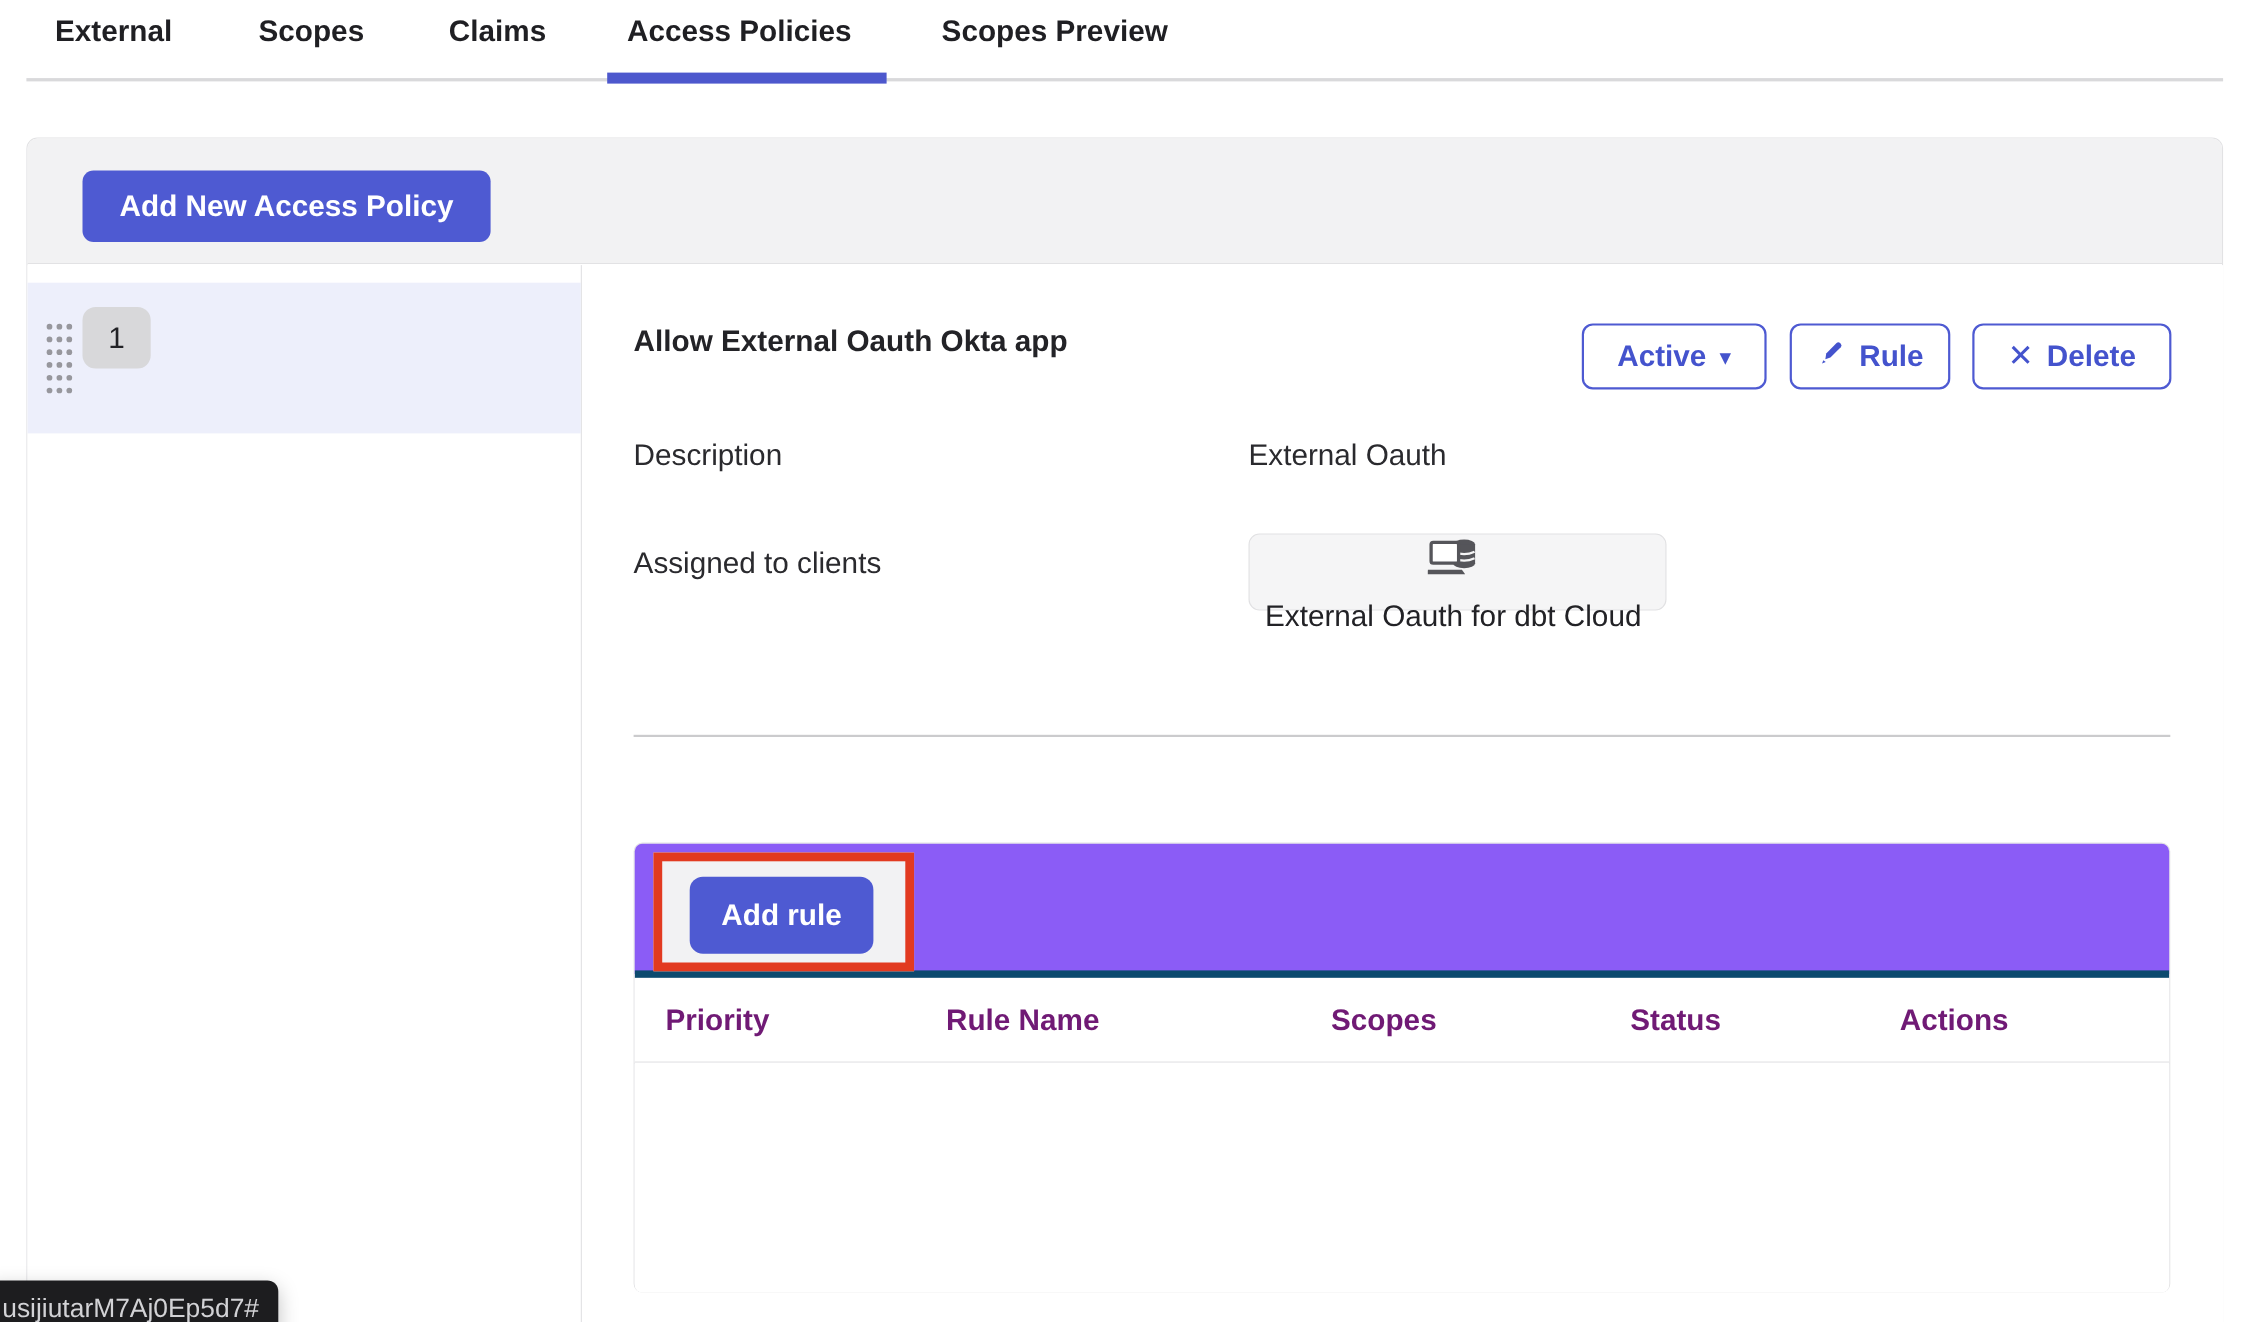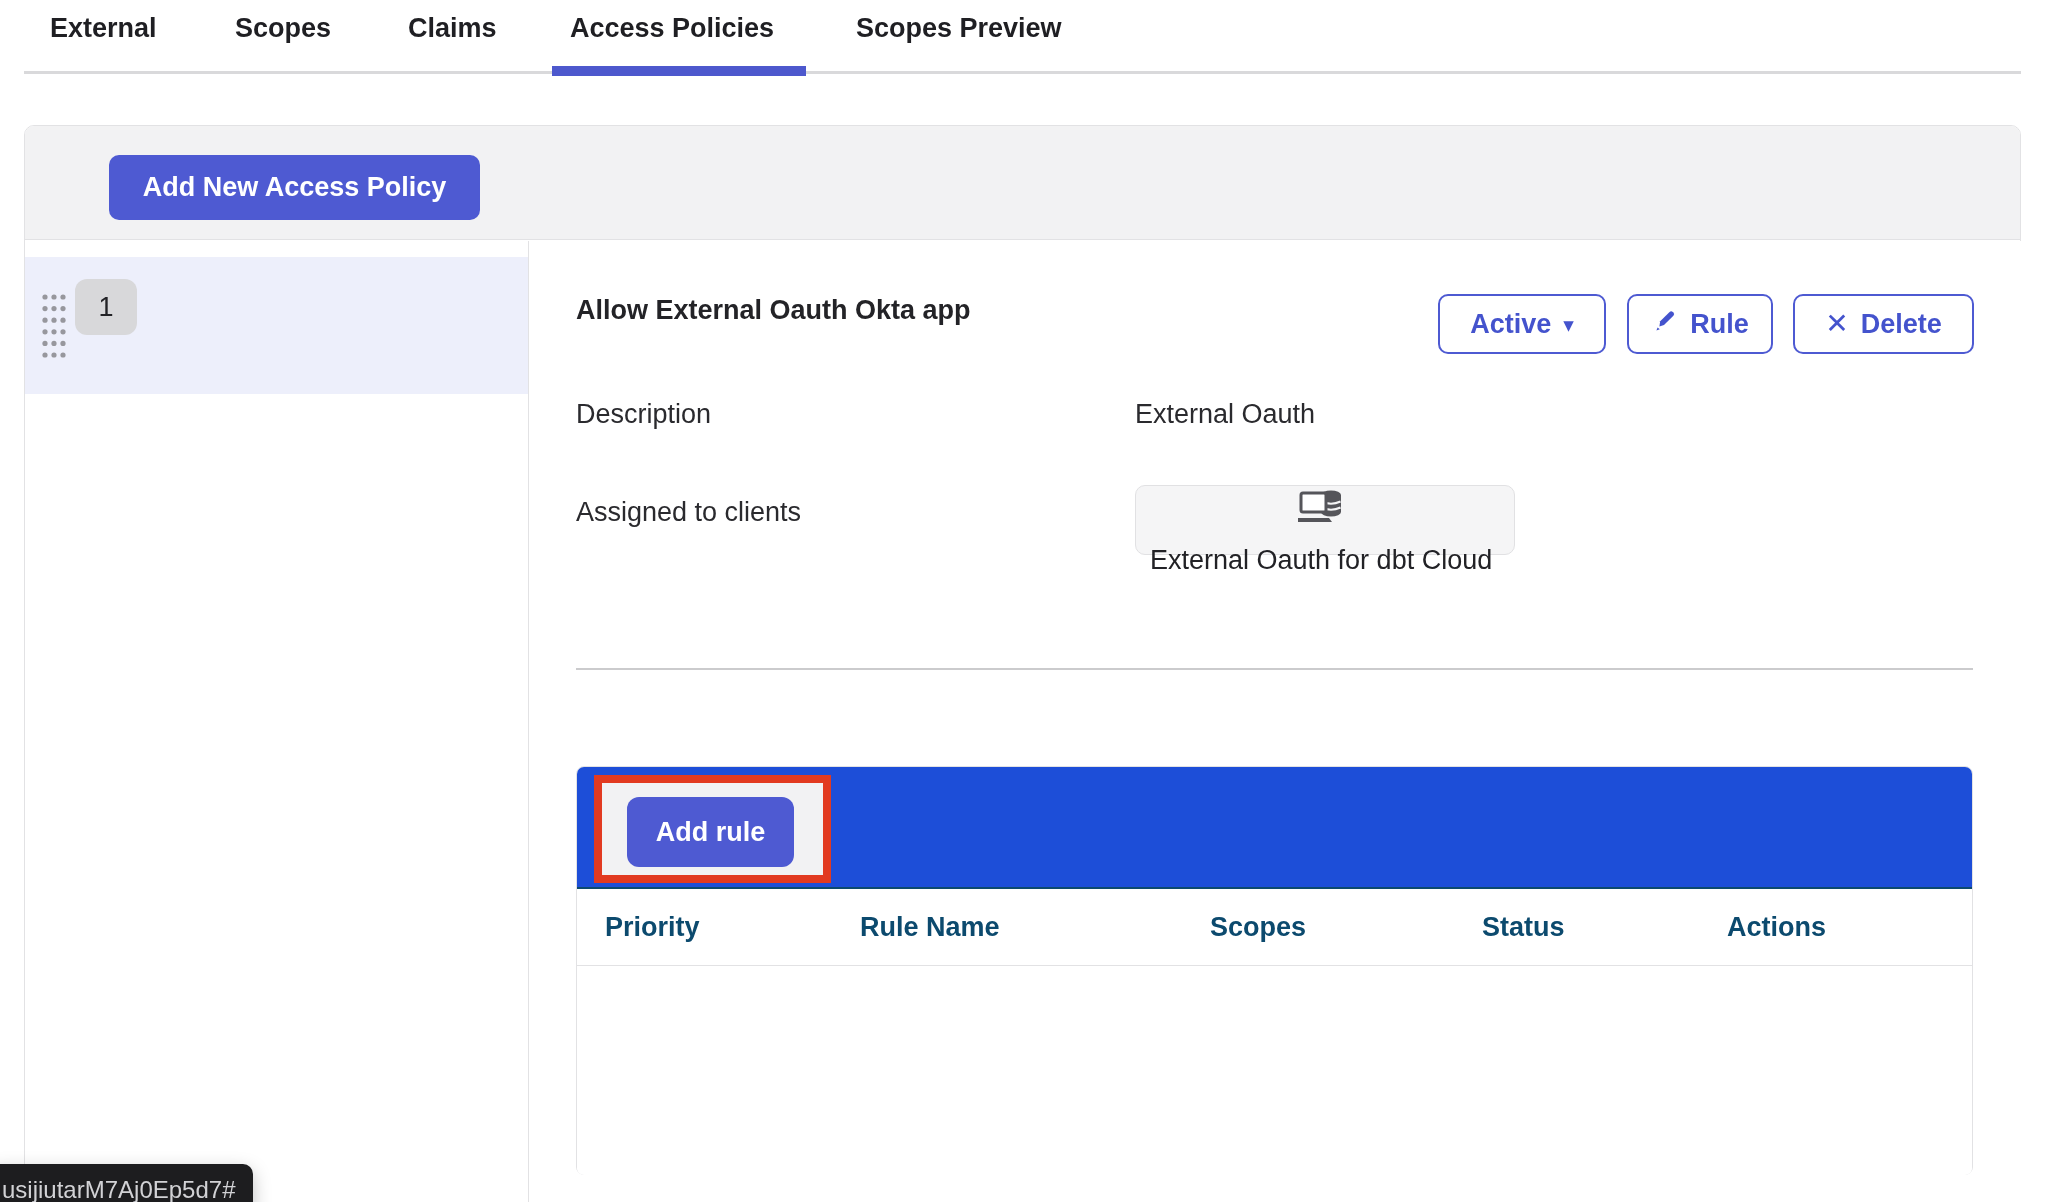--- a/index.html
+++ b/index.html
@@ -22,21 +22,21 @@
   }
   .card-header {
     position:absolute; left:0; top:0; width:100%; height:114px;
     background:#f2f2f3; border-bottom:1px solid #e2e2e4; border-radius:9px 9px 0 0;
   }
   .btn-primary {
     position:absolute; display:flex; align-items:center; justify-content:center;
     background:#4e5ad2; color:#fff; font-weight:700; font-size:27px;
     border:none; border-radius:10px; cursor:pointer; font-family:inherit;
   }
-  #add-policy-btn { left:50px; top:29px; width:371px; height:65px;margin-left:34px; }
+  #add-policy-btn { left:50px; top:29px; width:371px; height:65px; }
 
   
   .sidebar {
     position:absolute; left:0; top:115px; width:504px; height:965px;
     border-right:1px solid #e2e2e4; background:#fff;
   }
   .policy-item {
     position:absolute; left:0; top:16px; width:503px; height:137px;
     background:#edeffb; cursor:pointer;
   }
@@ -78,32 +78,32 @@
 
   .section-divider { position:absolute; left:46px; top:427px; width:1397px; height:2px; background:#cbcbcd; }
 
   
   .rules-panel {
     position:absolute; left:46px; top:525px; width:1397px; height:409px;
     border:1px solid #e2e2e4; border-radius:8px; background:#fff;
   }
   .rules-band {
     position:absolute; left:0; top:0; width:100%; height:122px;
-    background:#1d4ed8; border-bottom:2px solid #0c4a6e; border-radius:7px 7px 0 0;
+    background:#8b5cf6; border-bottom:7px solid #0c4a6e; border-radius:7px 7px 0 0;
   }
   .highlight-box {
     position:absolute; left:17px; top:8px; width:237px; height:108px;
     border:8px solid #e23a20; background:#f2f2f3;
   }
   #add-rule-btn { left:50px; top:30px; width:167px; height:70px; border-radius:12px; }
   .rules-header {
     position:absolute; left:0; top:122px; width:100%; height:77px;
     display:grid; grid-template-columns:255px 350px 272px 245px auto;
     align-items:center; padding-left:28px; background:#fff;
-    border-bottom:1px solid #e2e2e4; font-size:27px; font-weight:700; color:#0c4a6e;
+    border-bottom:1px solid #e2e2e4; font-size:27px; font-weight:700; color:#701a75;
   }
   .rules-empty { position:absolute; left:0; top:200px; width:100%; height:208px; background:#fff; border-radius:0 0 7px 7px; }
 
   
   .url-tooltip {
     position:absolute; left:-12px; top:1164px; height:52px;
     background:#1d1d1f; color:#d2d2d5; font-size:24px;
     display:flex; align-items:center; padding:0 18px 0 14px;
     border-radius:10px; box-shadow:0 6px 18px rgba(0,0,0,0.25);
   }

